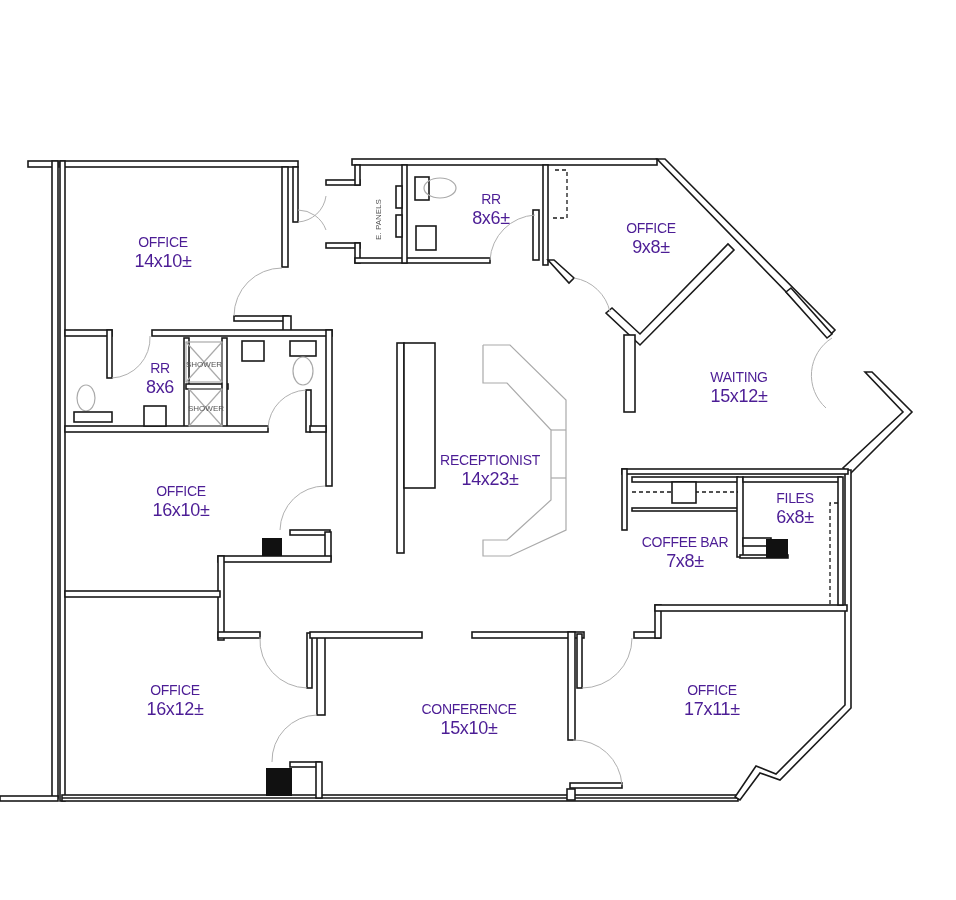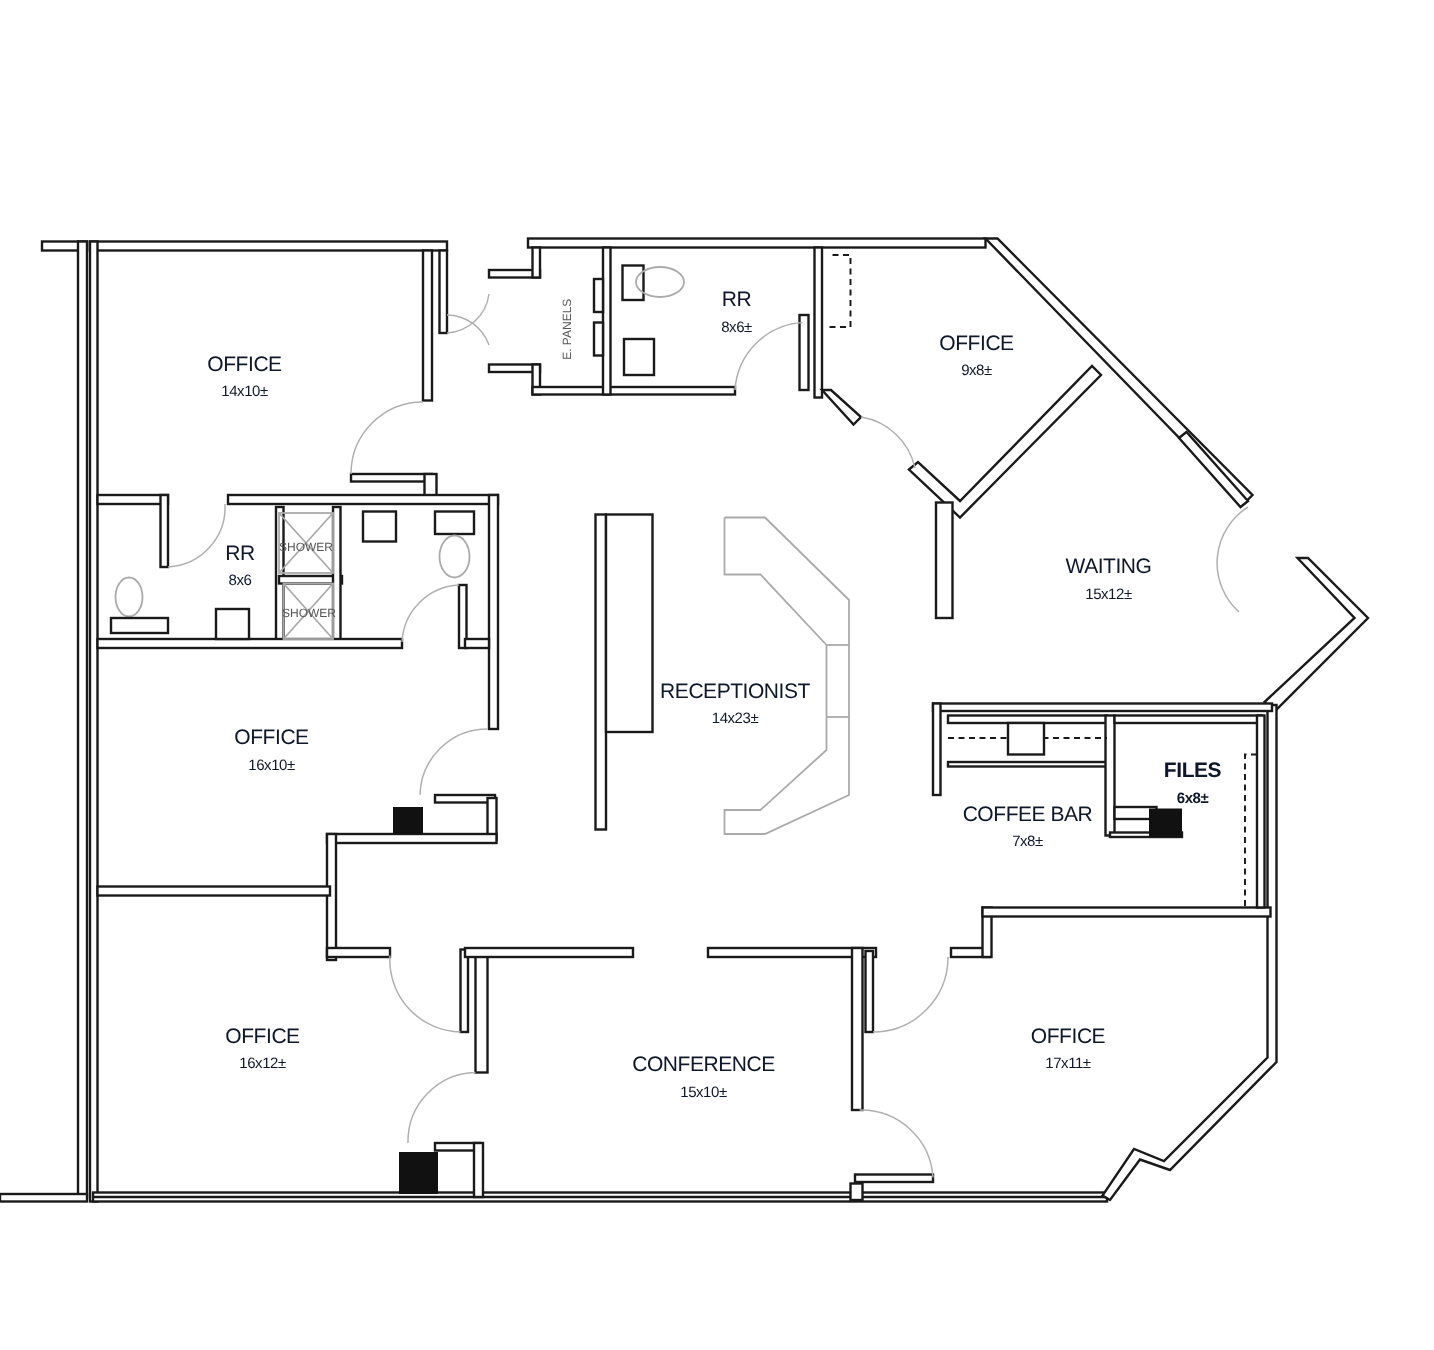--- a/index.html
+++ b/index.html
@@ -4,23 +4,23 @@
 <style>
   html, body { margin:0; padding:0; background:#ffffff; }
   body { width:956px; height:900px; position:relative; overflow:hidden; font-family:"Liberation Sans", sans-serif; }
   #plan { position:absolute; left:0; top:0; width:956px; height:900px; }
   .w { fill:#ffffff; stroke:#1a1a1a; stroke-width:1.6; }
   .wl { fill:none; stroke:#1a1a1a; stroke-width:1.6; }
   .lw { fill:none; stroke:#aaaaaa; stroke-width:1.2; }
   .arc { fill:none; stroke:#b0b0b0; stroke-width:1; }
   .dash { fill:none; stroke:#1a1a1a; stroke-width:1.3; stroke-dasharray:4 3; }
   .blk { fill:#111111; }
-  .lbl { position:absolute; text-align:center; color:#0f172a; font-size:14px; line-height:19px; transform:translateX(-50%); white-space:nowrap; letter-spacing:-0.3px; }
+  .lbl { position:absolute; text-align:center; color:#4c1d95; font-size:14px; line-height:19px; transform:translateX(-50%); white-space:nowrap; letter-spacing:-0.3px; }
   .lbl .n { display:block; }
-  .lbl .d { display:block; font-size:10px; }
+  .lbl .d { display:block; font-size:18px; }
   .small { font-size:8px; color:#555; letter-spacing:0; }
 </style>
 </head>
 <body>
 
 <svg id="plan" viewBox="0 0 956 900" xmlns="http://www.w3.org/2000/svg">
 
   <g>
     <rect class="w" x="28" y="161" width="30" height="6"></rect>
     <rect class="w" x="52" y="161" width="6" height="637"></rect>
@@ -184,21 +184,21 @@
     <span class="d">15x12±</span>
   </div>
 <div class="lbl" style="left:490px;top:427px;margin-top:24px;">
     <span class="n">RECEPTIONIST</span>
     <span class="d">14x23±</span>
   </div>
 <div class="lbl" style="left:685px;top:533px;">
     <span class="n">COFFEE BAR</span>
     <span class="d">7x8±</span>
   </div>
-<div class="lbl" style="left:795px;top:504px;font-weight:bold;">
+<div class="lbl" style="left:795px;top:489px;">
     <span class="n">FILES</span>
     <span class="d">6x8±</span>
   </div>
 <div class="lbl" style="left:449px;top:700px;margin-left:20px;">
     <span class="n">CONFERENCE</span>
     <span class="d">15x10±</span>
   </div>
 <div class="lbl" style="left:712px;top:681px;">
     <span class="n">OFFICE</span>
     <span class="d">17x11±</span>

